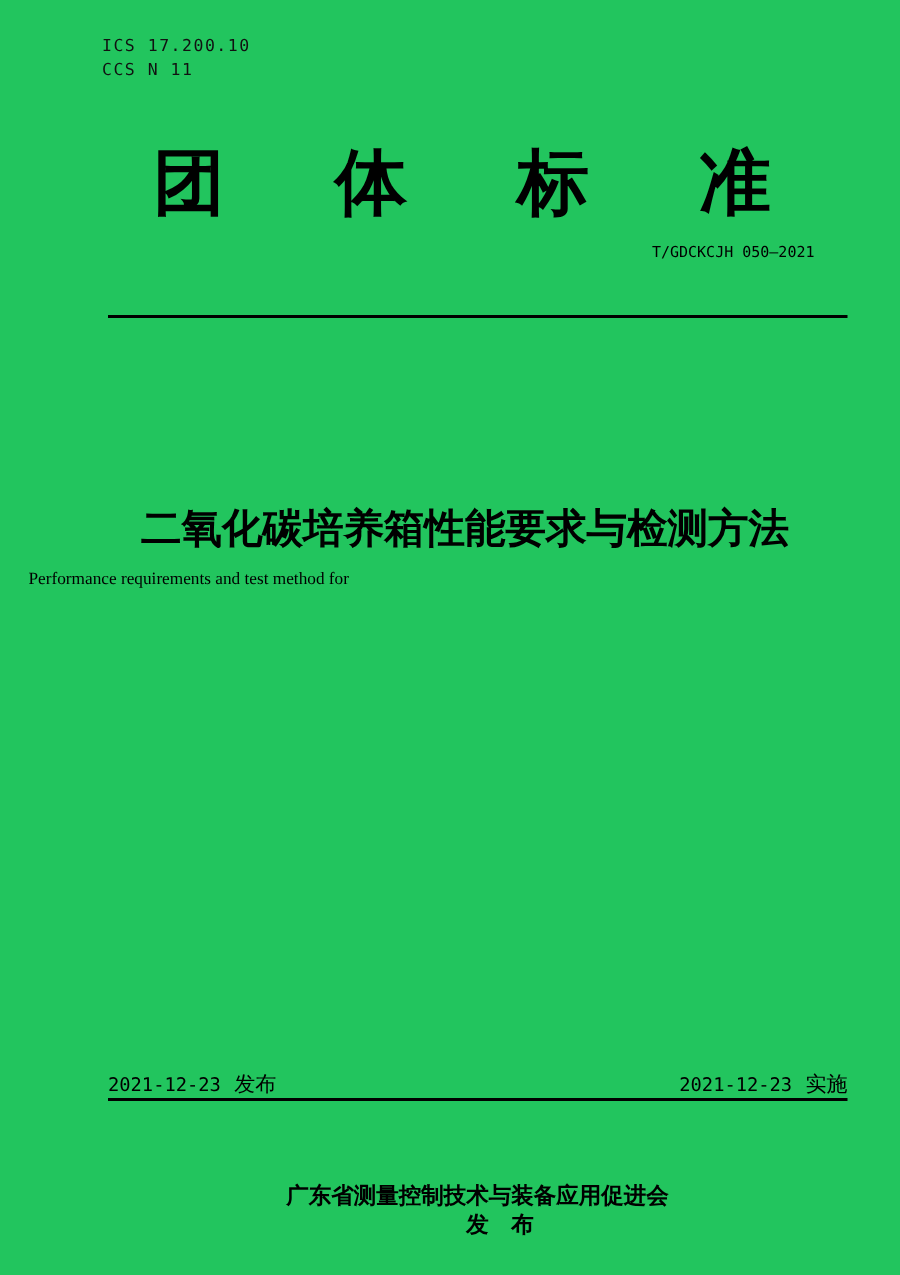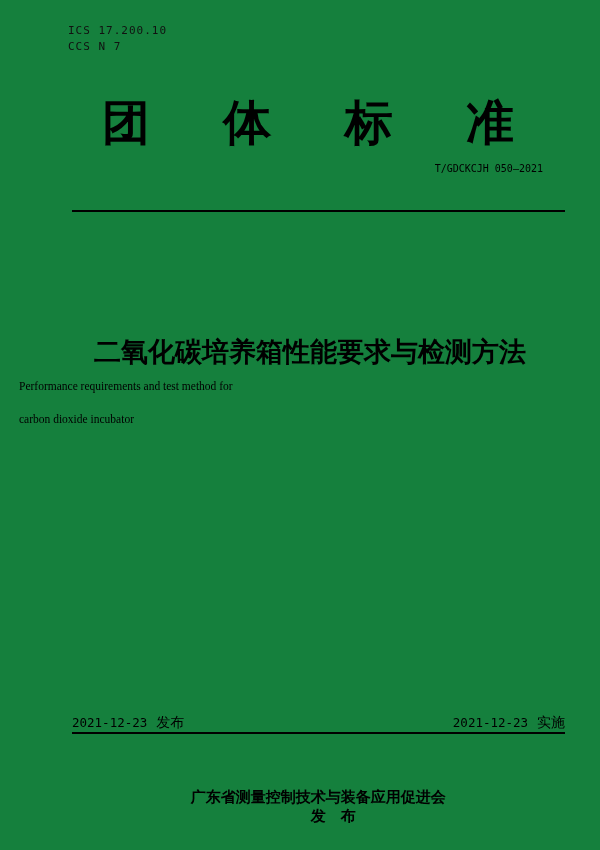--- a/index.html
+++ b/index.html
@@ -1,21 +1,21 @@
 <!DOCTYPE html>
 <html><head>
 <meta charset="utf-8">
 <style>
   html, body { margin: 0; padding: 0; background: #888; }
   .page {
     position: relative;
     width: 600px;
     height: 850px;
     margin: 0 auto;
-    background: #15803d;
+    background: #22c55e;
     color: #000000;
     font-family: "Liberation Sans", sans-serif;
     overflow: hidden;
   }
 
   
   .ics-block {
     position: absolute;
     left: 68px;
     top: 23px;
@@ -117,39 +117,38 @@
   }
   .footer .action { margin-left: 30px; }
 </style>
 </head>
 <body>
 
 <div class="page">
 
   <div class="ics-block">
     <div>ICS 17.200.10</div>
-    <div>CCS N 7</div>
+    <div>CCS N 11</div>
   </div>
 
   <div class="doc-type">
     <span>团</span>
     <span>体</span>
     <span>标</span>
     <span>准</span>
   </div>
 
   <div class="std-number">T/GDCKCJH 050—2021</div>
 
   <div class="rule rule-top"></div>
 
   <h1 class="title-zh">二氧化碳培养箱性能要求与检测方法</h1>
 
   <div class="title-en">
     <div class="line1">Performance requirements and test method for</div>
-    <div class="line2">carbon dioxide incubator</div>
   </div>
 
   <div class="date-row">
     <div>
       <span class="date">2021-12-23</span>
       <span class="label">发布</span>
     </div>
     <div>
       <span class="date">2021-12-23</span>
       <span class="label">实施</span>

